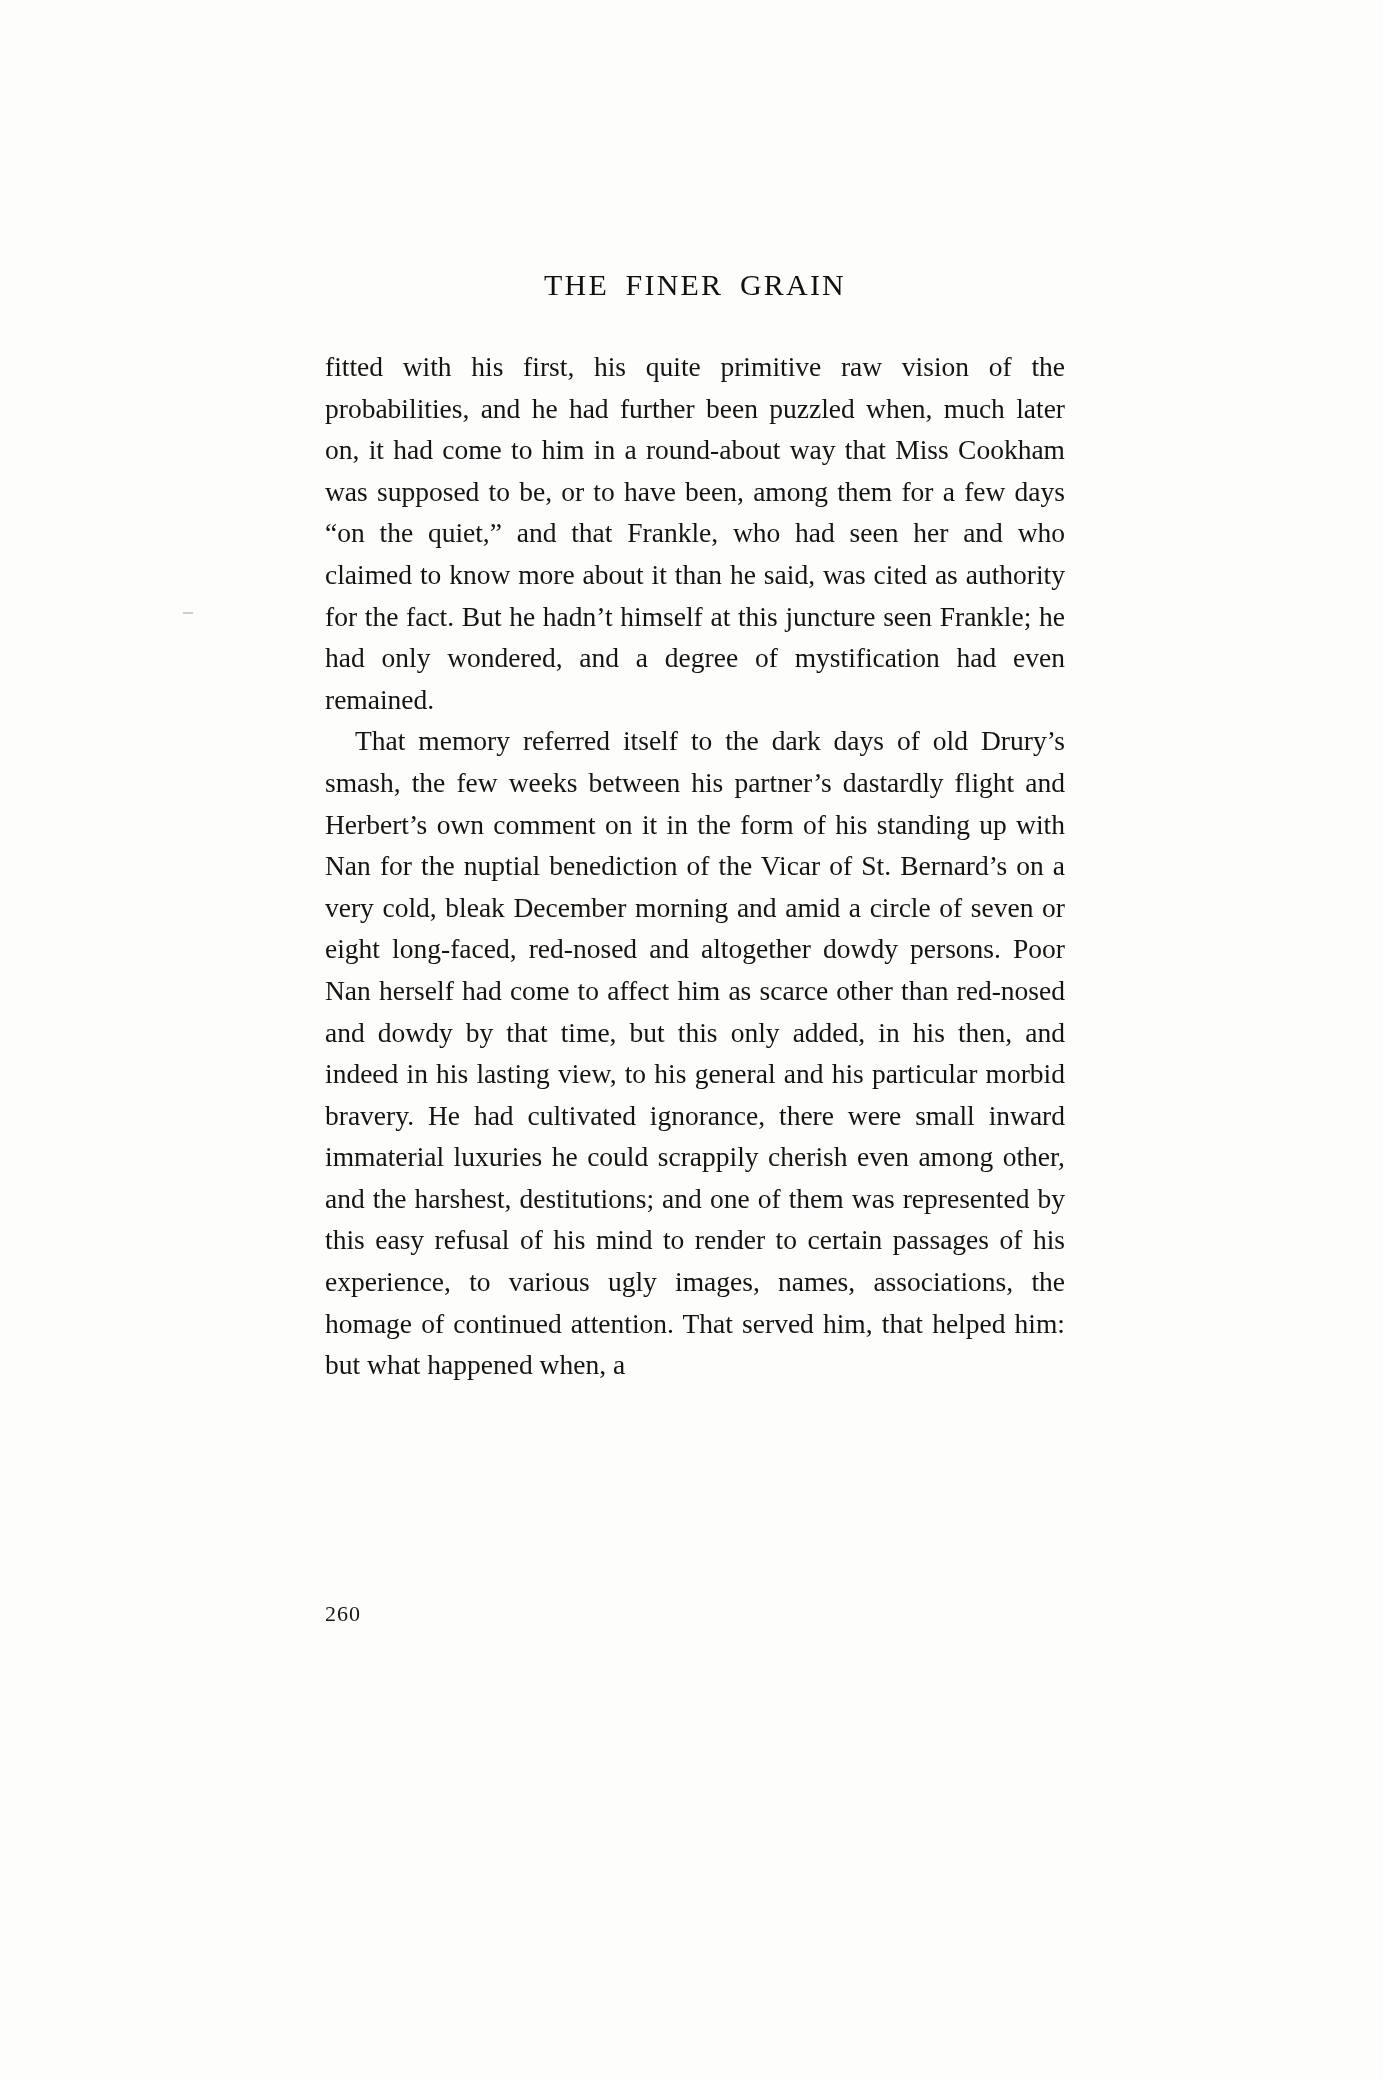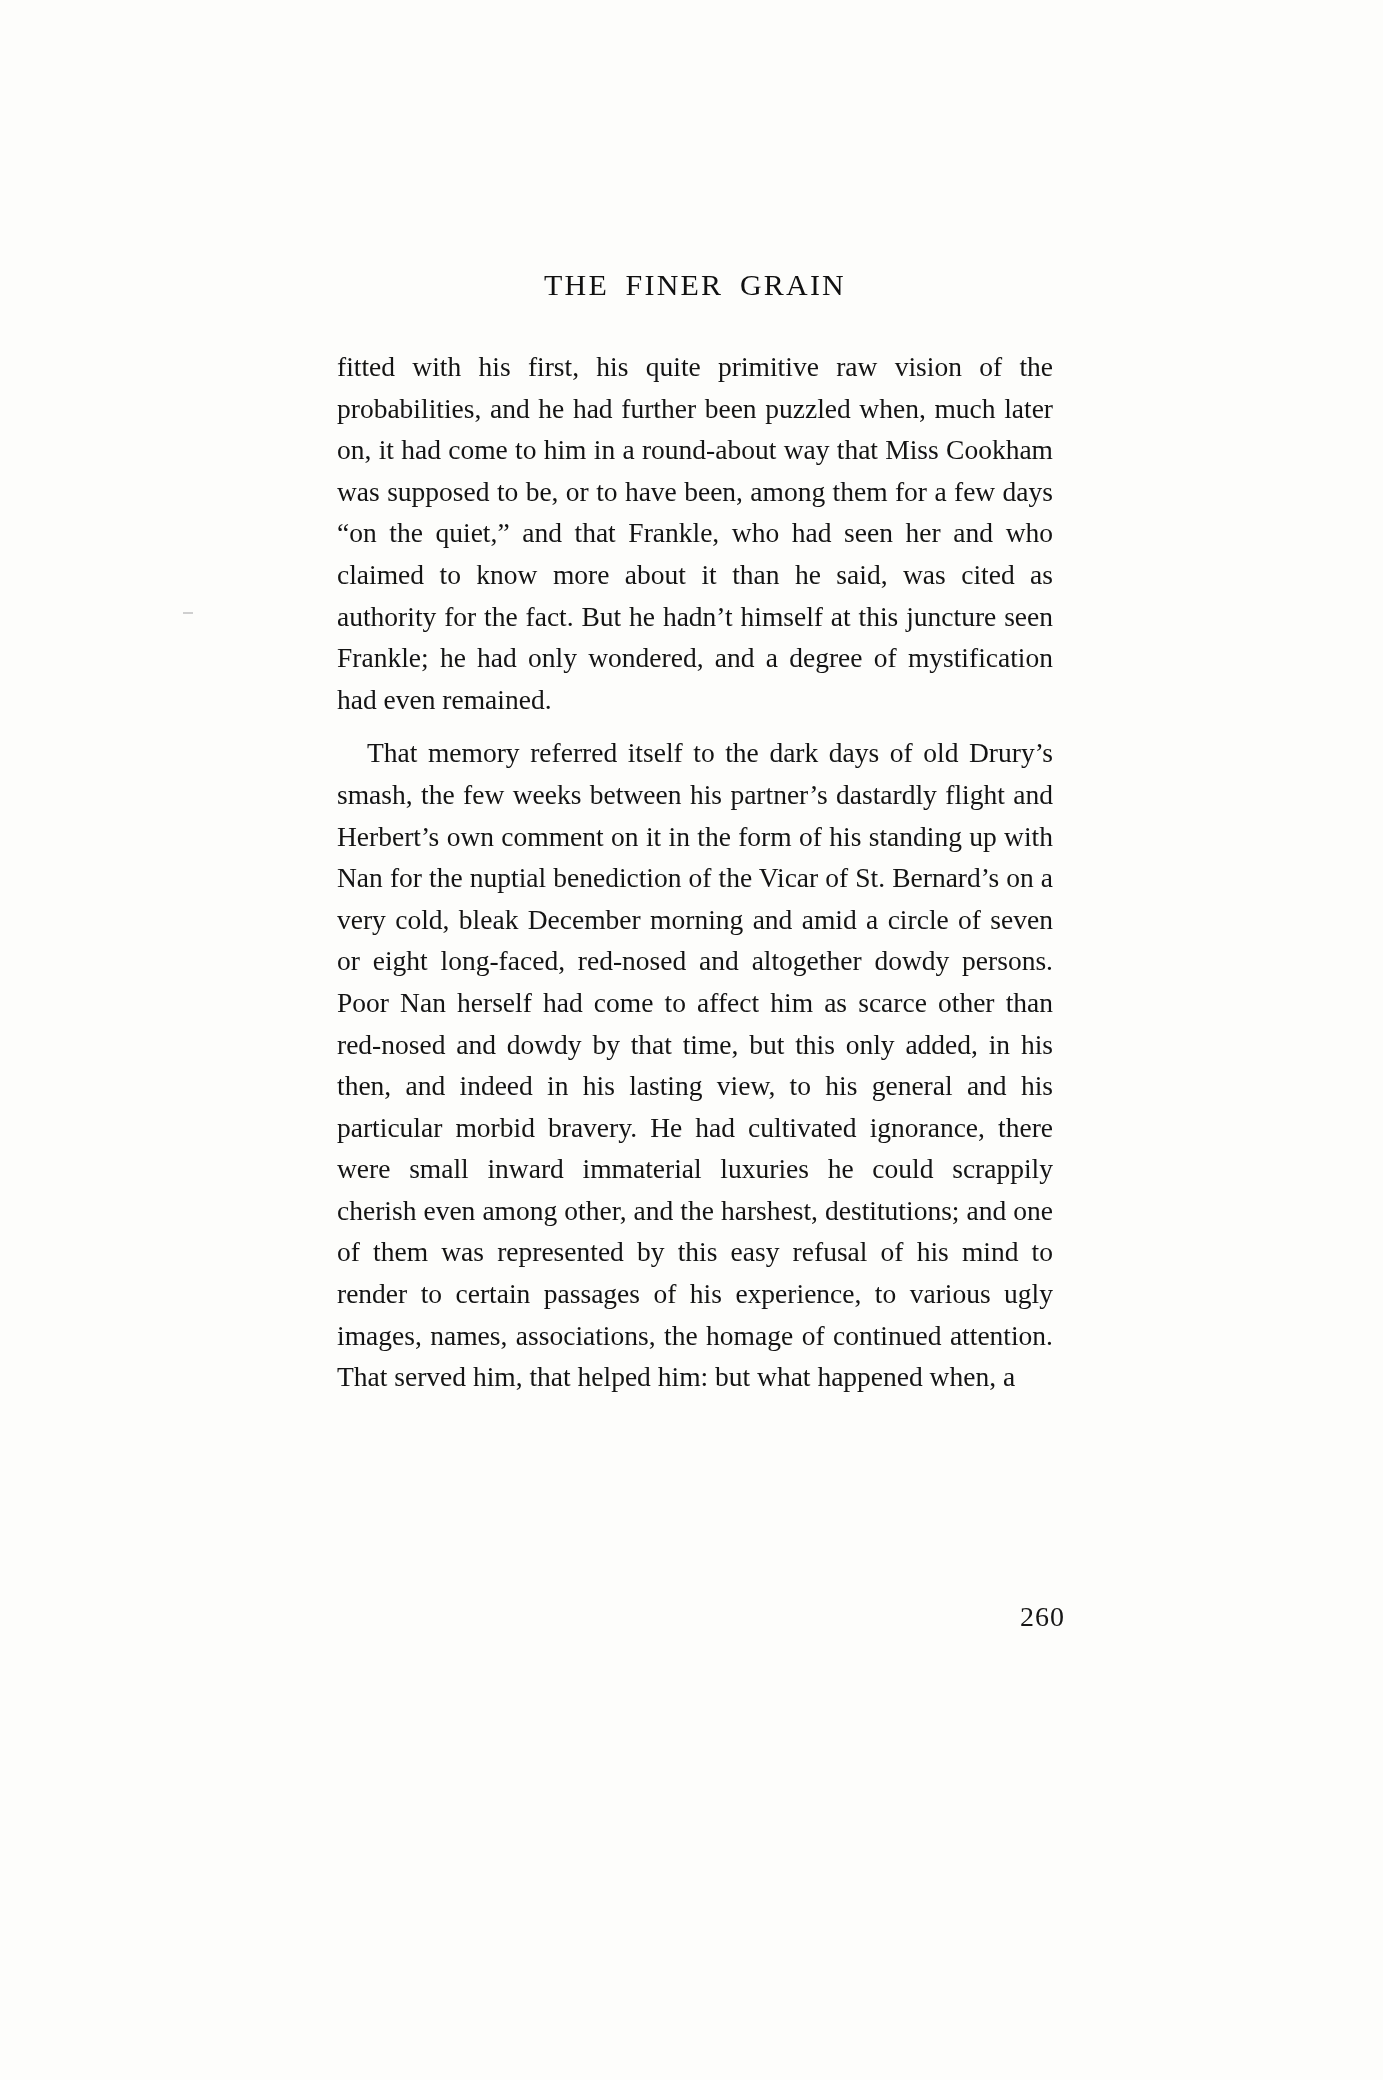--- a/index.html
+++ b/index.html
@@ -37,33 +37,33 @@
     font-family: "Liberation Serif", serif;
   }
   .body-text {
     font-size: 27.5px;
     line-height: 41.6px;
     text-align: justify;
     color: #141414;
     font-family: "Liberation Serif", serif;
   }
   .body-text p {
-    margin: 12px;
+    margin: 0;
     text-indent: 0;
   }
   .body-text p.indent {
     text-indent: 30px;
   }
   .folio {
     position: absolute;
     left: 325px;
     top: 1601px;
     width: 740px;
-    text-align: right;
-    font-size: 28px;
+    text-align: left;
+    font-size: 22px;
     letter-spacing: 1px;
     color: #161616;
     font-family: "Liberation Serif", serif;
   }
   .edge-mark {
     position: absolute;
     left: 183px;
     top: 612px;
     width: 10px;
     height: 2px;

